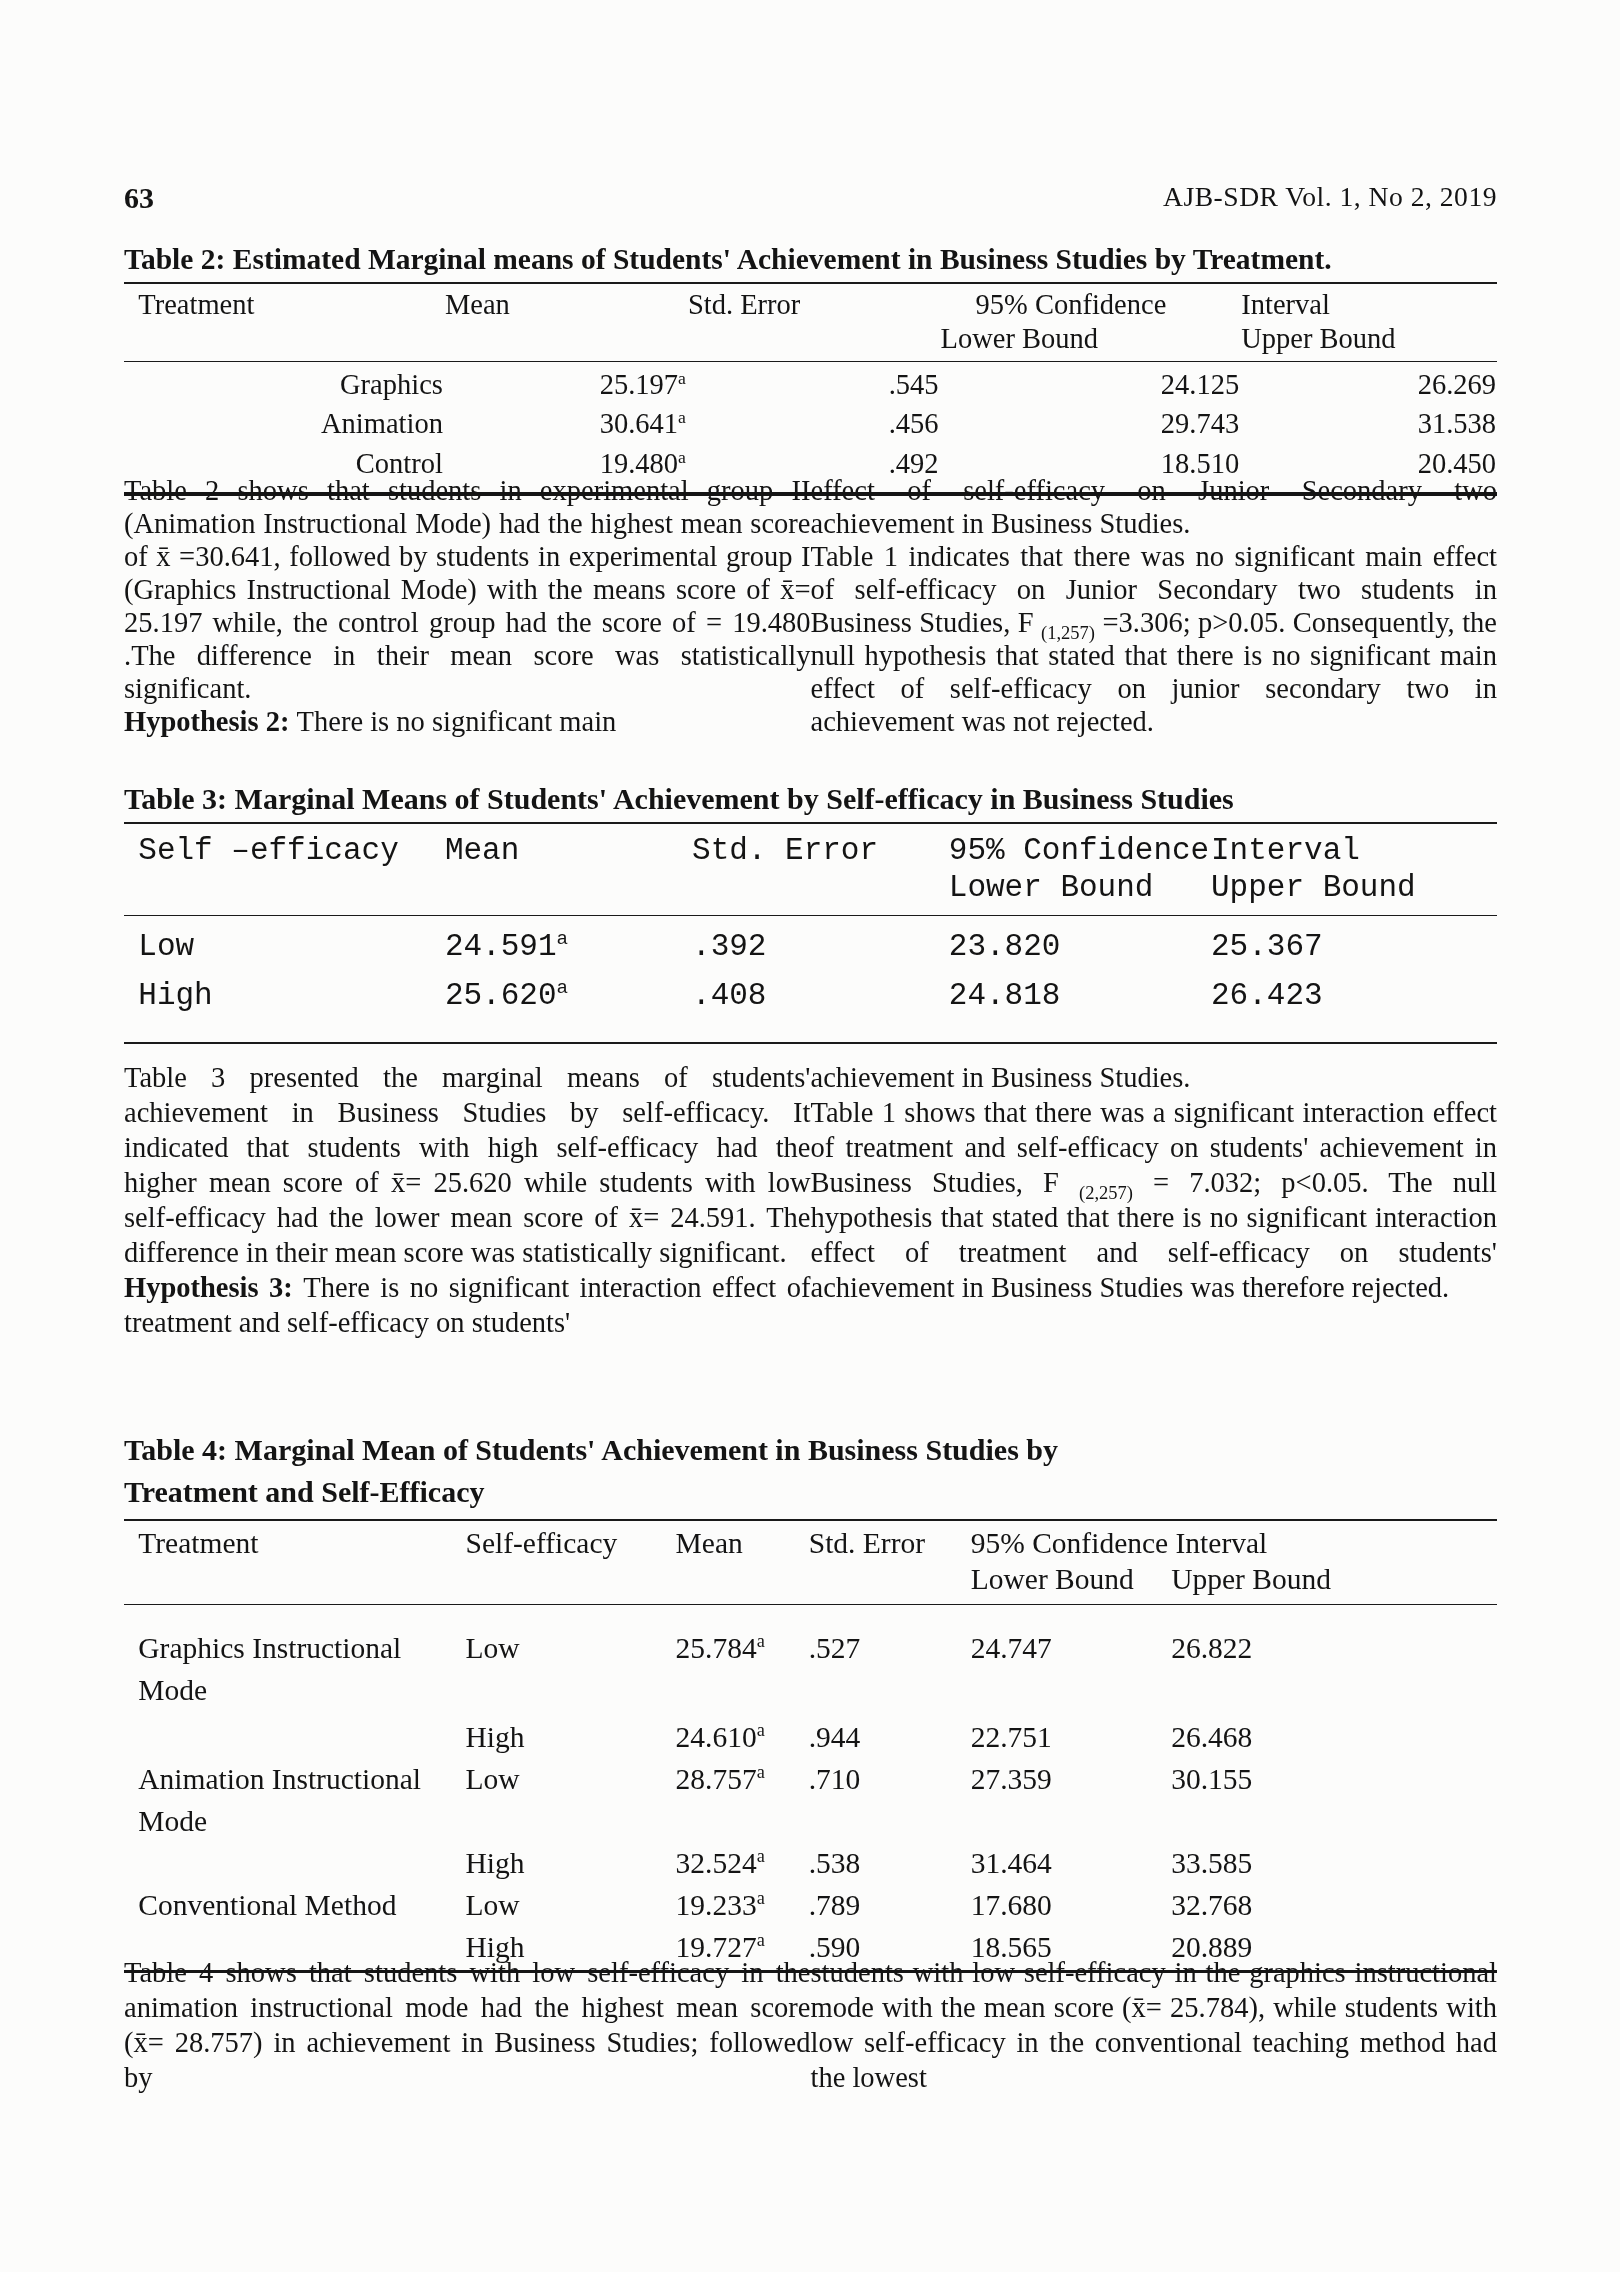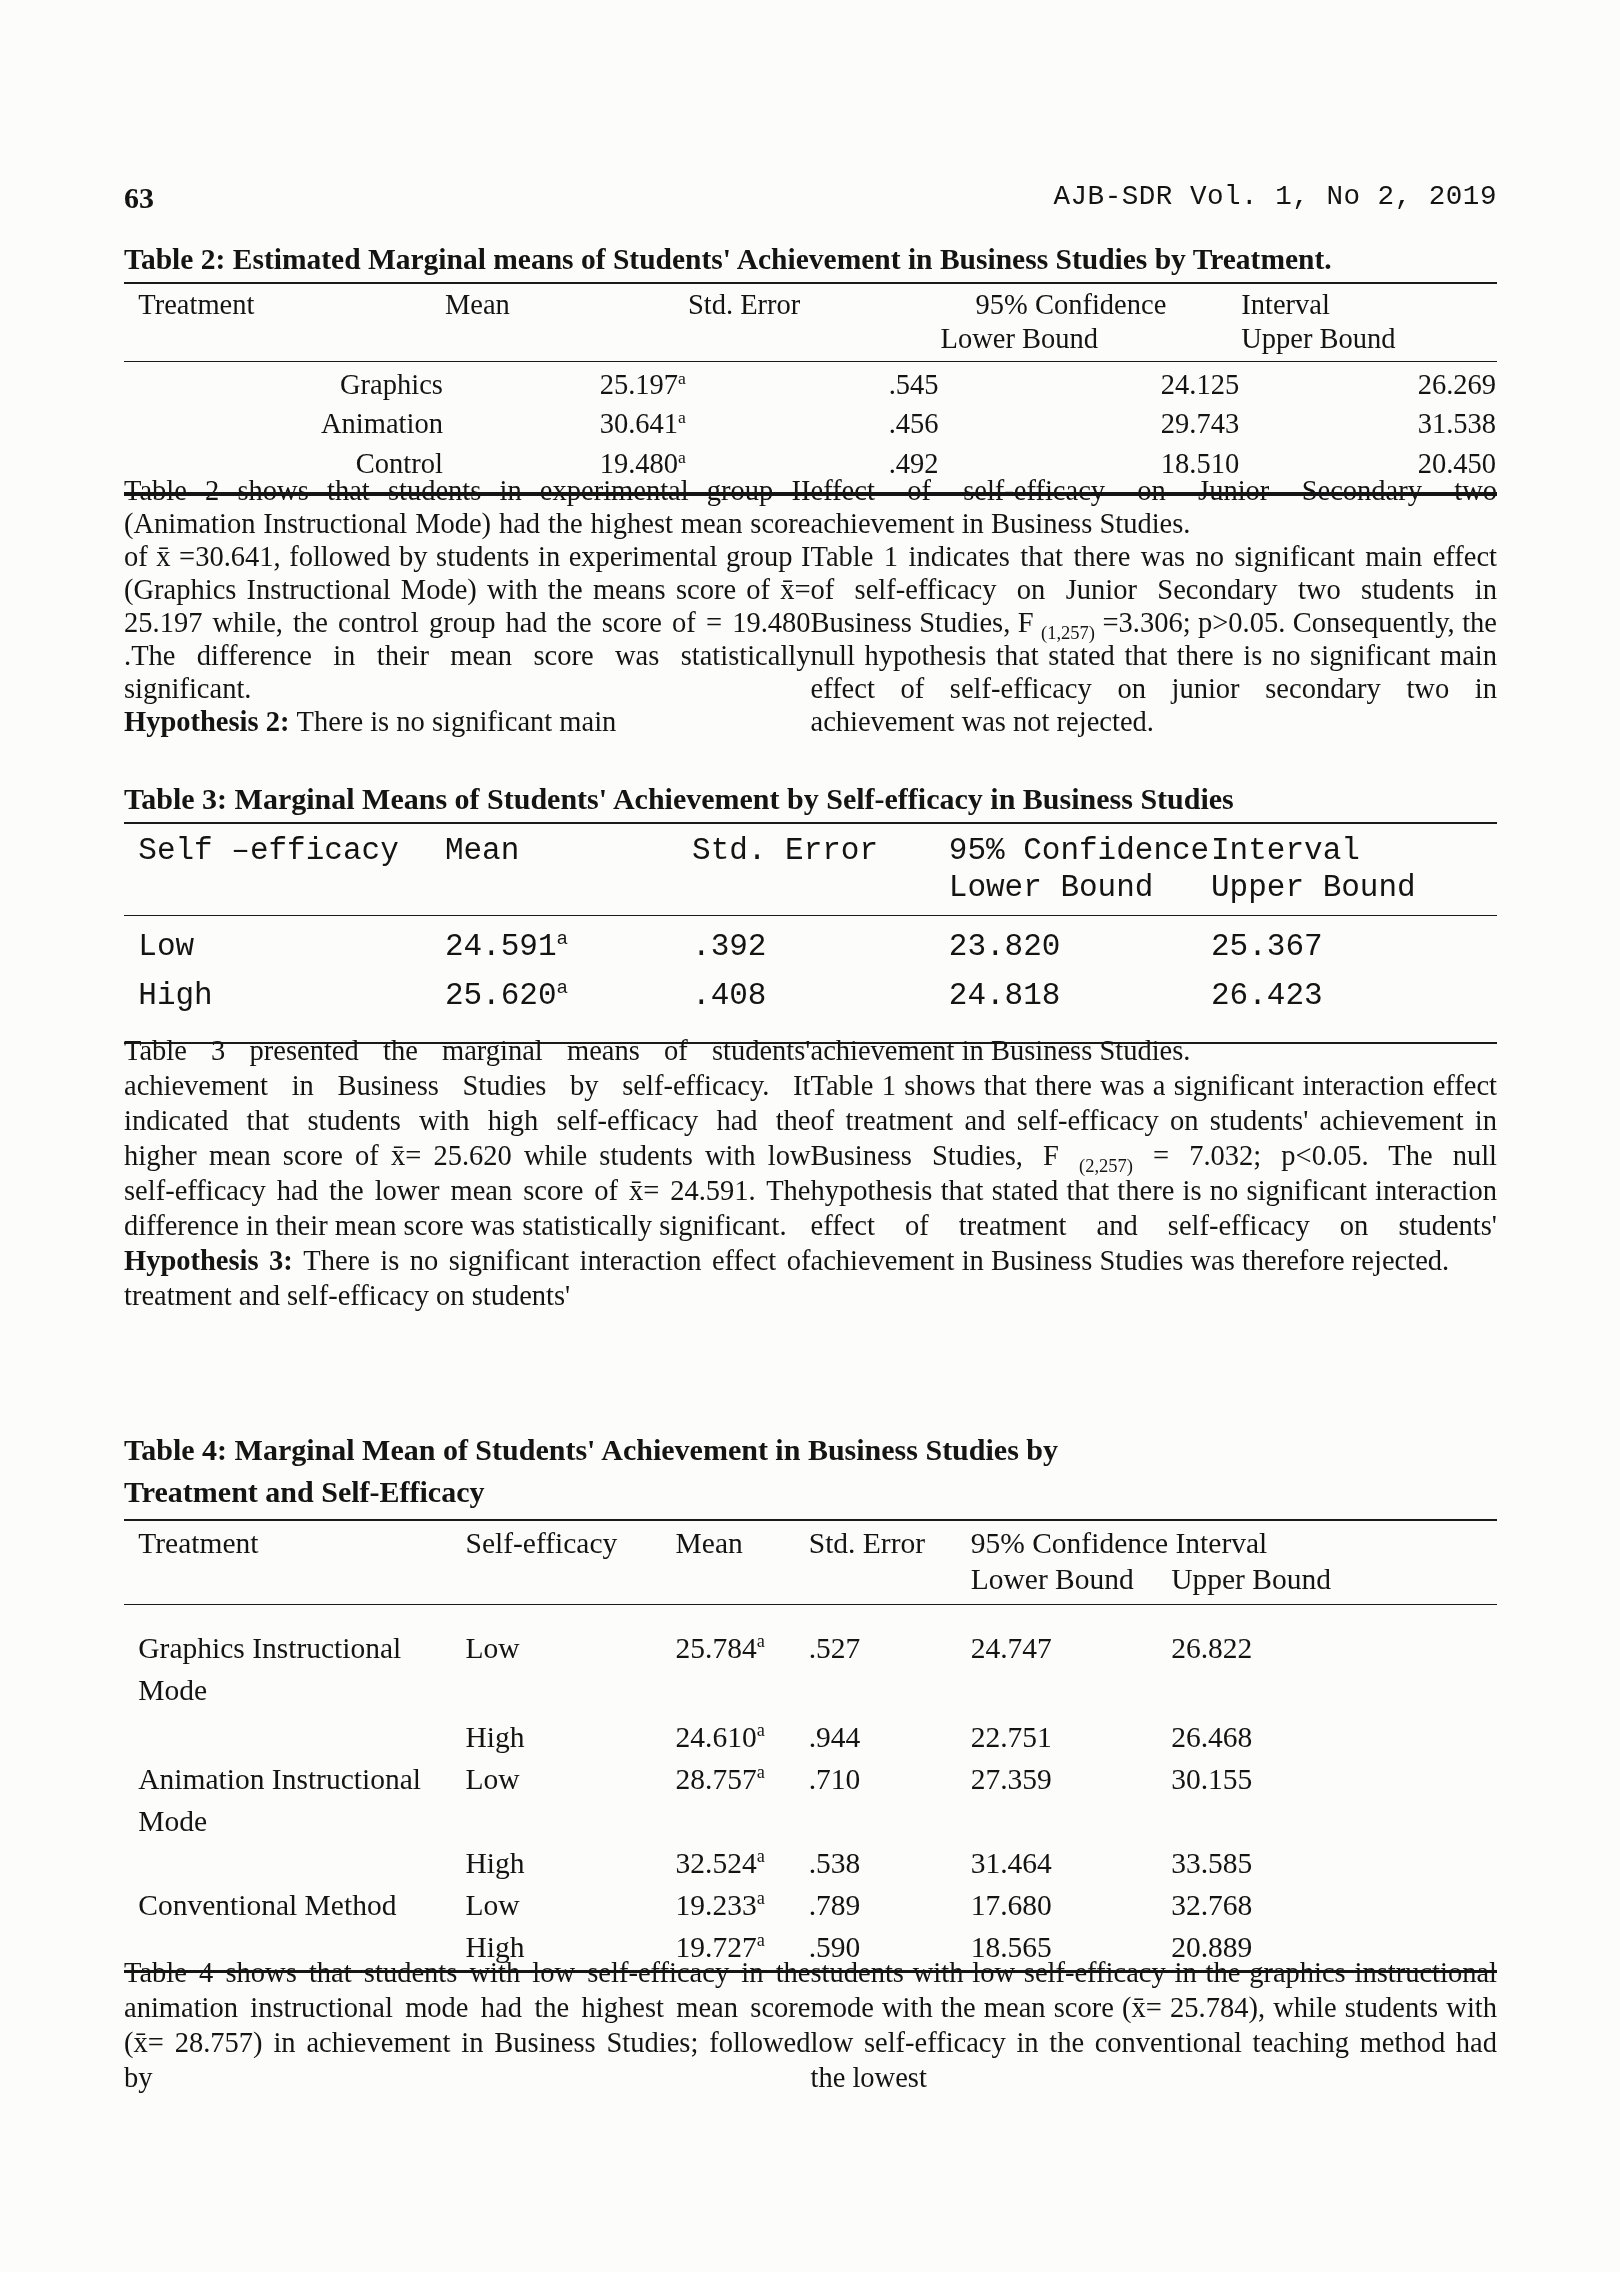--- a/index.html
+++ b/index.html
@@ -9,21 +9,21 @@
     background:#fcfcfb;
     font-family:"Liberation Serif","DejaVu Serif",serif;
     color:#141414;
     overflow:hidden;
   }
   .abs { position:absolute; left:124px; width:1373px; }
 
   
   .runhead { display:flex; justify-content:space-between; align-items:flex-start; }
   .pageno { font-weight:bold; font-size:30px; }
-  .jref   { font-size:27.6px; letter-spacing:0.5px;font-family:Liberation Mono, monospace; }
+  .jref   { font-size:27.6px; letter-spacing:0.5px; }
 
   
   .tbl-title { font-weight:bold; margin:0 0 5.7px 0; }
   table { width:100%; border-collapse:collapse; table-layout:fixed; }
   td { vertical-align:top; overflow:visible; white-space:nowrap; }
   sup { font-size:62%; vertical-align:super; line-height:0; }
   sub { font-size:65%; vertical-align:sub; line-height:0; }
 
   
   .t2-title { font-size:29.5px; }
@@ -181,21 +181,21 @@
           <td class="ind">High</td>
           <td><span>25.620</span><sup>a</sup></td>
           <td>.408</td>
           <td>24.818</td>
           <td>26.423</td>
         </tr>
       </tbody>
     </table>
   </div>
 
-  <div class="abs twocol bt lh37" style="top:1033px">
+  <div class="abs twocol bt lh37" style="top:1060px">
     <div class="col">
       <p>Table 3 presented the marginal means of students' achievement in Business Studies by self-efficacy.  It indicated that students with high self-efficacy had the higher mean score of x̄= 25.620 while students with low self-efficacy had the lower mean score of x̄= 24.591. The difference in their mean score was statistically significant.</p>
       <p><b class="hyp">Hypothesis 3: </b><span>There is no significant interaction effect of treatment and self-efficacy on students'</span></p>
     </div>
     <div class="col">
       <p>achievement in Business Studies.</p>
       <p><span>Table 1 shows that there was a significant interaction effect of treatment and self-efficacy on students' achievement in Business Studies, F </span><sub>(2,257)</sub><span> = 7.032; p&lt;0.05.  The null hypothesis that stated that there is no significant interaction effect of treatment and self-efficacy on students' achievement in Business Studies was therefore rejected.</span></p>
     </div>
   </div>
 

